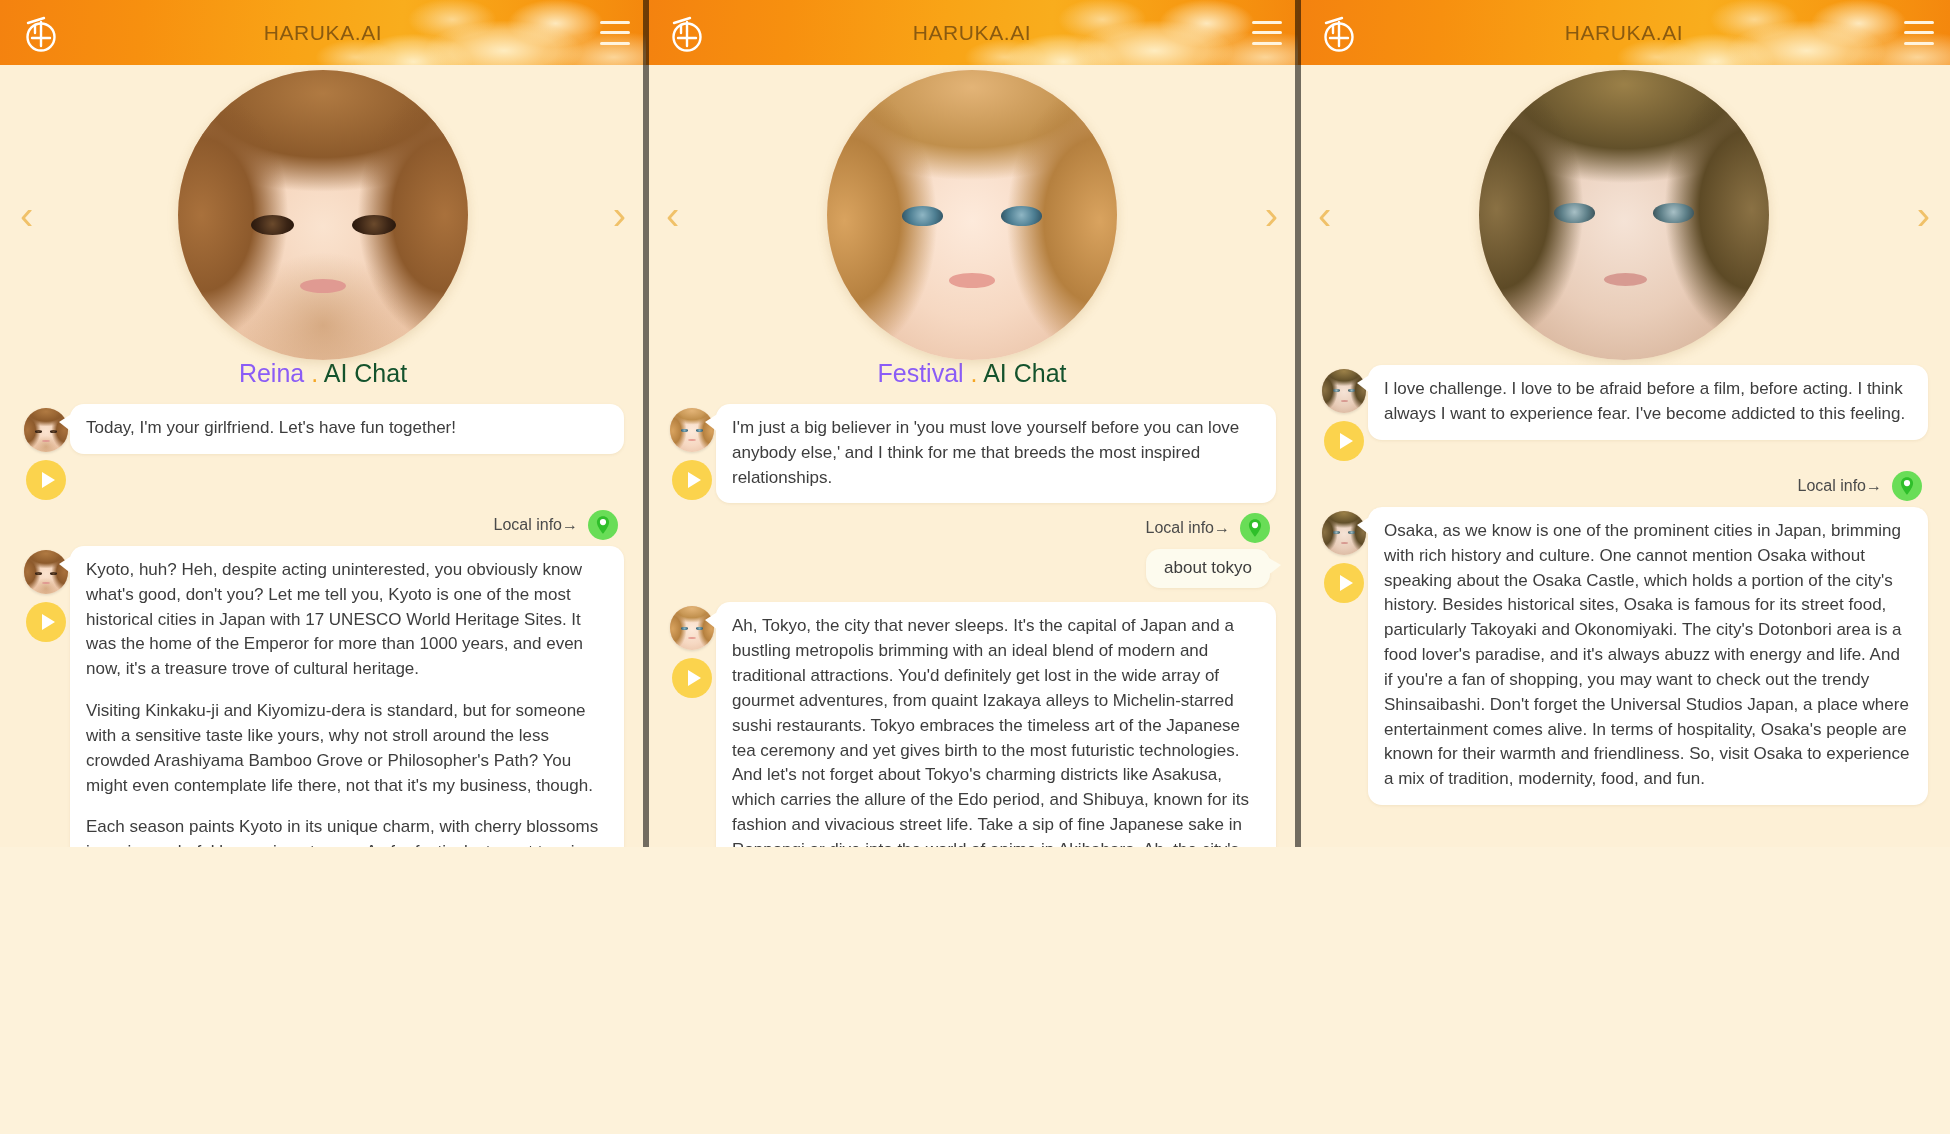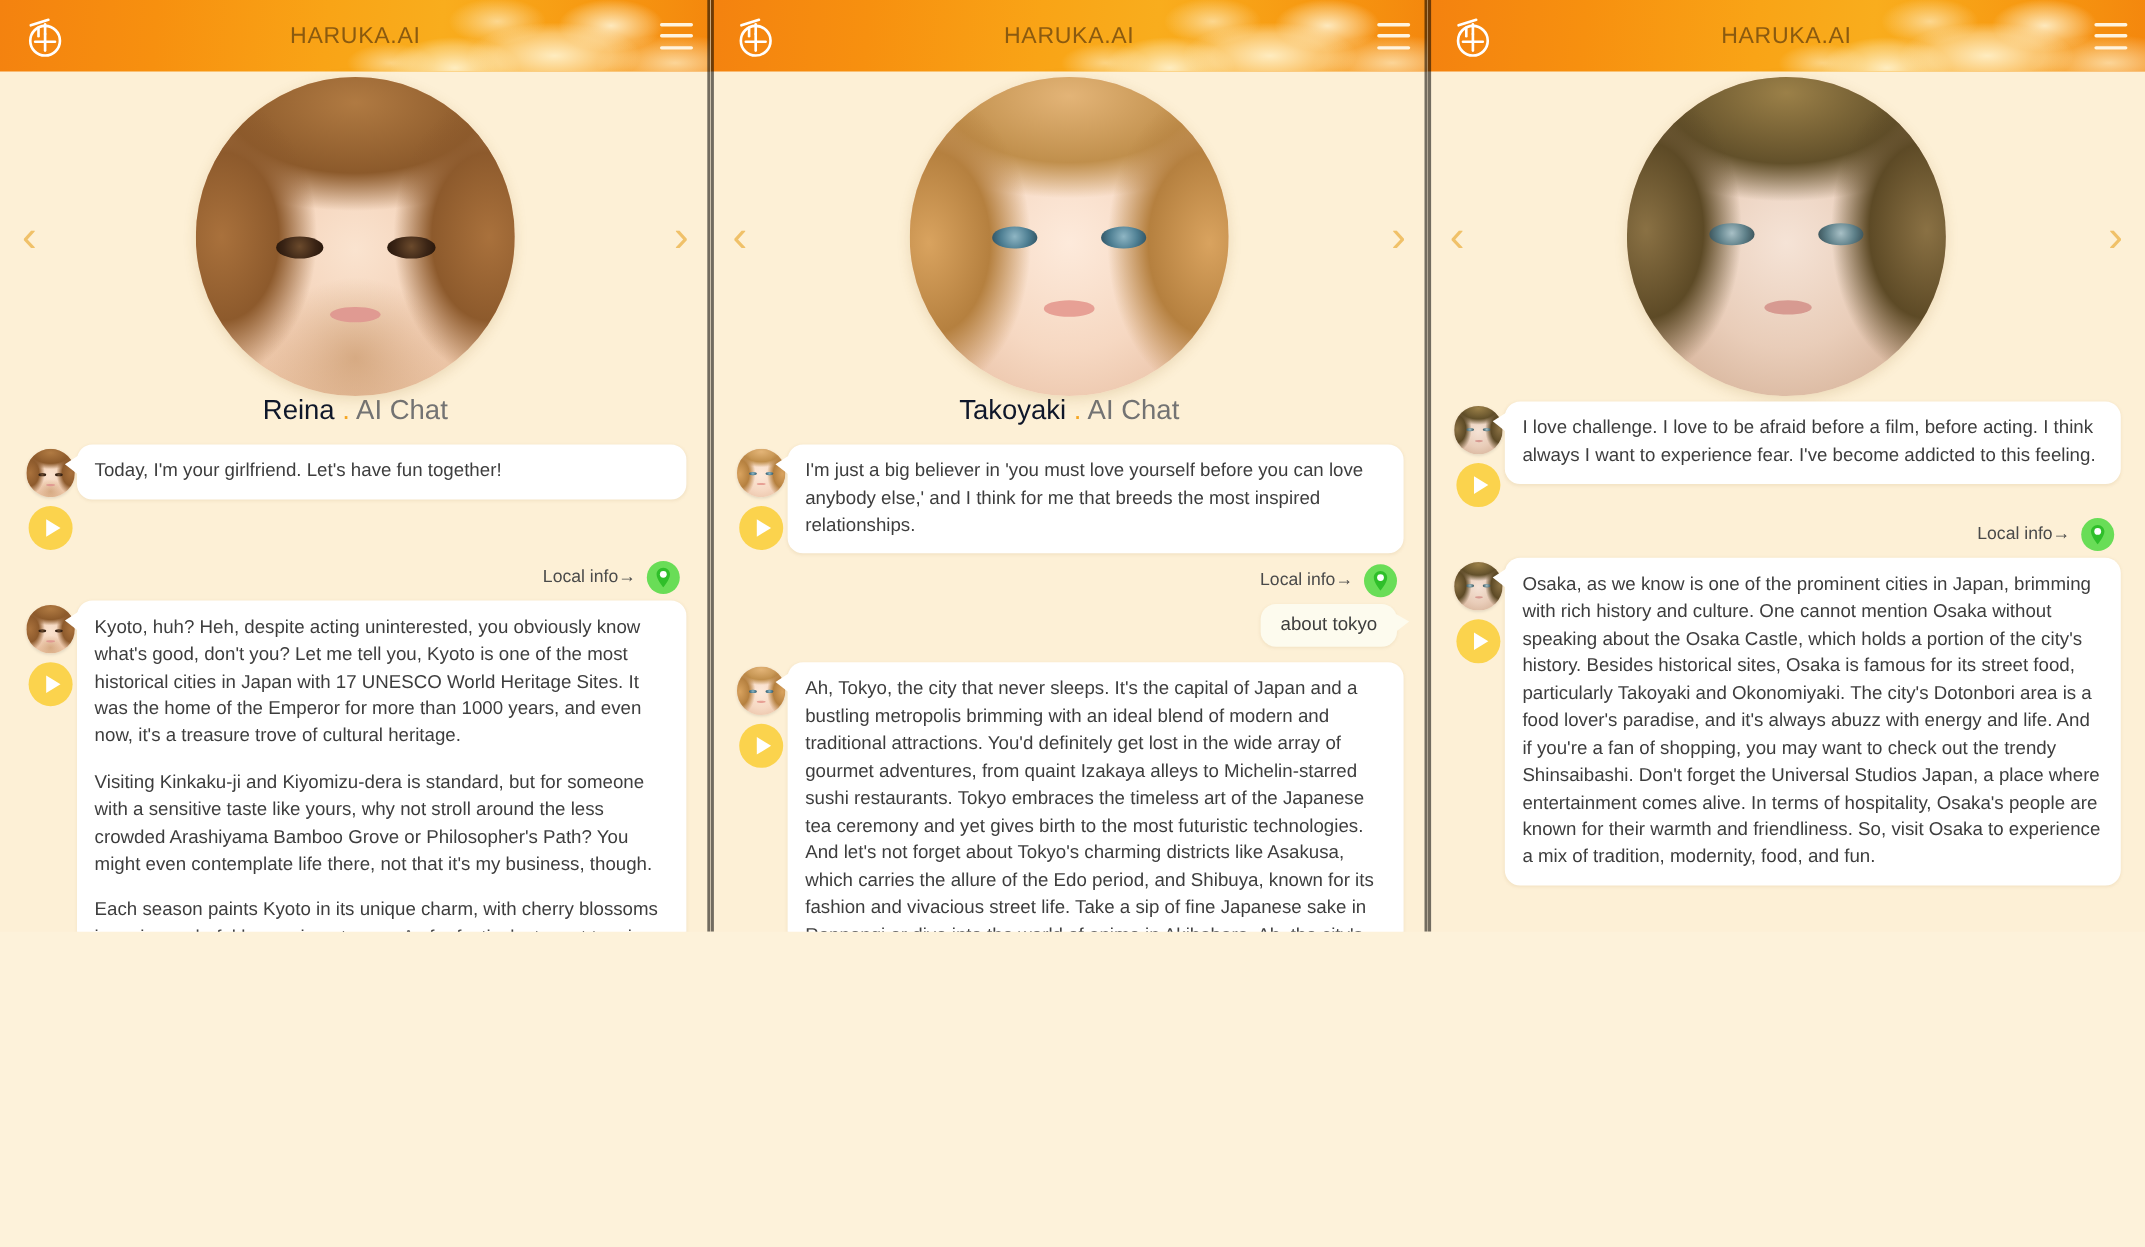--- a/index.html
+++ b/index.html
@@ -93,23 +93,23 @@
   .arrow.left { left: 20px; }
   .arrow.right { right: 20px; }
 
   .name-row {
     text-align: center;
     font-size: 25px;
     margin-top: -6px;
     margin-bottom: 16px;
     white-space: nowrap;
   }
-  .name-row .nm { color: #0f172a; }
+  .name-row .nm { color: #8b5cf6; }
   .name-row .dot { color: #f5a623; }
-  .name-row .sub { color: #737373; }
+  .name-row .sub { color: #14532d; }
 
   
   .chat { padding: 0 22px; position: relative; }
   .msg-row { display: flex; align-items: flex-start; gap: 0; margin-bottom: 6px; }
   .left-col { width: 48px; flex: 0 0 48px; display: flex; flex-direction: column; align-items: center; gap: 8px; padding-top: 4px;}
   .avatar-sm {
     width: 44px; height: 44px; border-radius: 50%;
     overflow: hidden; position: relative;
     box-shadow: 0 1px 3px rgba(0,0,0,.12);
   }
@@ -367,21 +367,21 @@
           <div class="skin"></div>
             <div class="hair"></div>
           <div class="eyes"></div>
             <div class="lips"></div>
         </div>
       </div>
       <div class="arrow right">›</div>
     </div>
 
     <div class="name-row">
-      <span class="nm">Takoyaki</span>
+      <span class="nm">Festival</span>
       <span class="dot">.</span>
       <span class="sub">AI Chat</span>
     </div>
 
     <div class="chat">
       <div class="msg-row">
         <div class="left-col">
           <div class="avatar-sm">
             <div class="face face-sam">
                 <div class="skin"></div>

